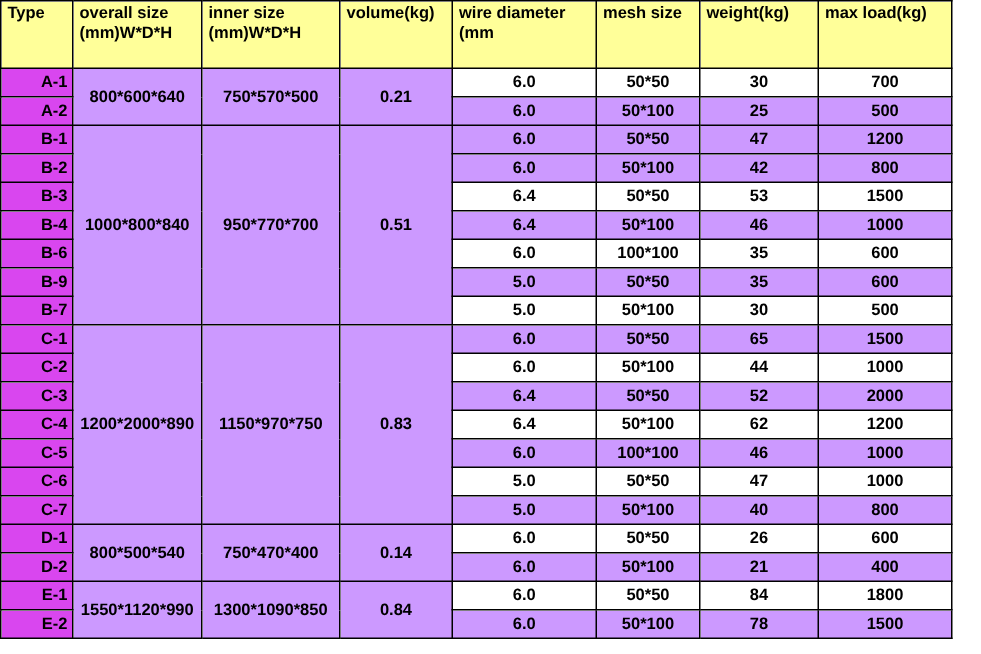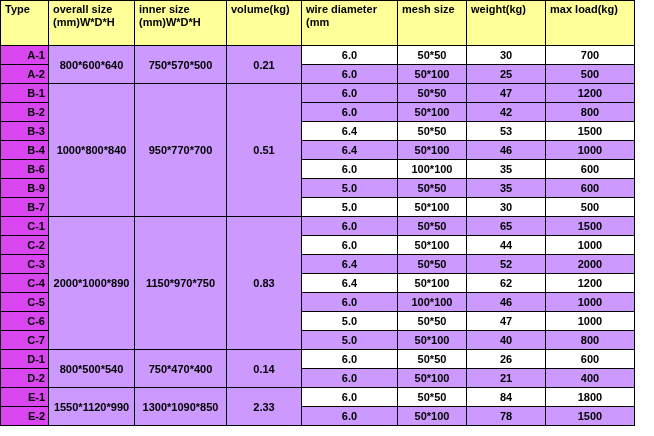--- a/index.html
+++ b/index.html
@@ -138,21 +138,21 @@
       </tr>
       <tr>
         <td class="yellow mid">B-7</td>
         <td class="white">5.0</td>
         <td class="white">50*100</td>
         <td class="white">30</td>
         <td class="white">500</td>
       </tr>
       <tr>
         <td class="yellow mid">C-1</td>
-        <td class="violet mid" rowspan="7">2000*1000*890</td>
+        <td class="violet mid" rowspan="7">1200*2000*890</td>
         <td class="violet mid" rowspan="7">1150*970*750</td>
         <td class="violet mid" rowspan="7">0.83</td>
         <td class="violet">6.0</td>
         <td class="violet">50*50</td>
         <td class="violet">65</td>
         <td class="violet">1500</td>
       </tr>
       <tr>
         <td class="yellow mid">C-2</td>
         <td class="white">6.0</td>
@@ -209,21 +209,21 @@
         <td class="yellow mid">D-2</td>
         <td class="violet">6.0</td>
         <td class="violet">50*100</td>
         <td class="violet">21</td>
         <td class="violet">400</td>
       </tr>
       <tr>
         <td class="yellow mid">E-1</td>
         <td class="violet mid" rowspan="2">1550*1120*990</td>
         <td class="violet mid" rowspan="2">1300*1090*850</td>
-        <td class="violet mid" rowspan="2">2.33</td>
+        <td class="violet mid" rowspan="2">0.84</td>
         <td class="white">6.0</td>
         <td class="white">50*50</td>
         <td class="white">84</td>
         <td class="white">1800</td>
       </tr>
       <tr>
         <td class="yellow mid">E-2</td>
         <td class="violet">6.0</td>
         <td class="violet">50*100</td>
         <td class="violet">78</td>

